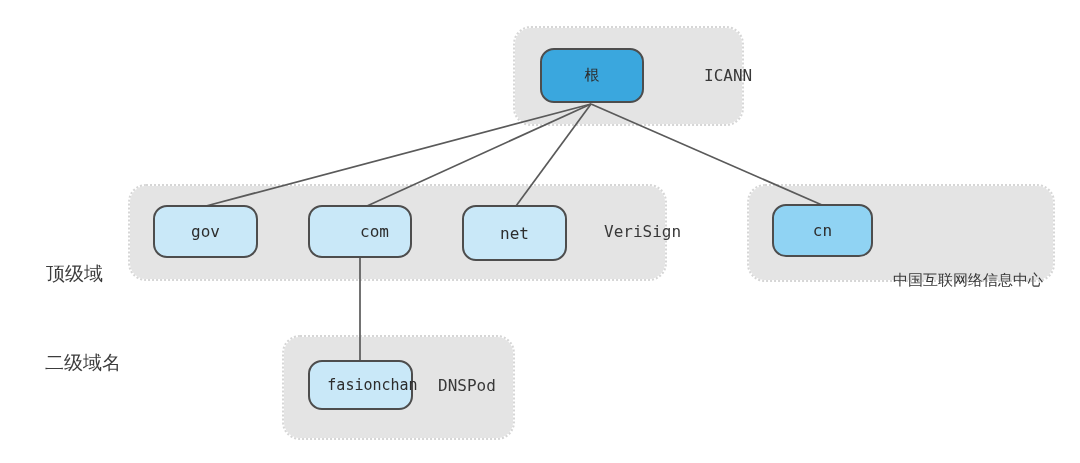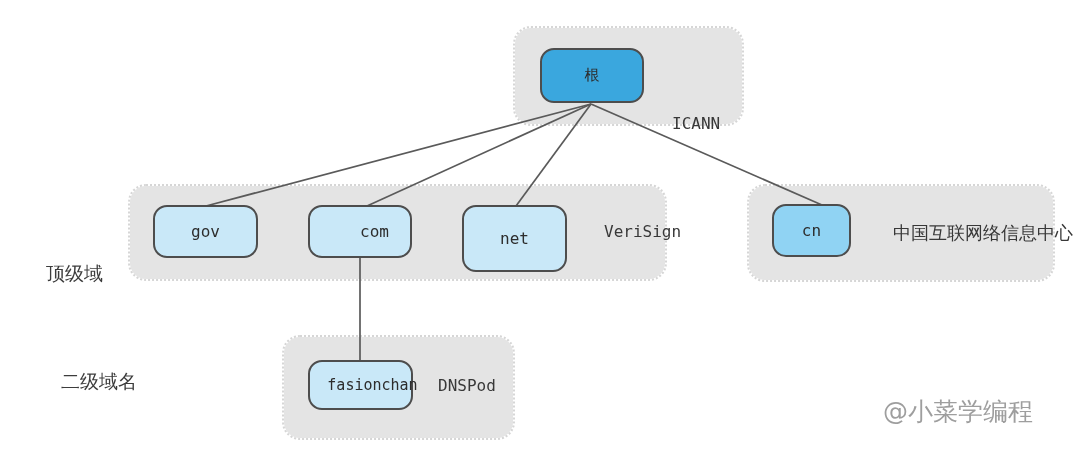--- a/index.html
+++ b/index.html
@@ -66,22 +66,23 @@
   .org-label {
     position: absolute;
     font-family: "DejaVu Sans Mono", "Liberation Mono", monospace;
     font-size: 16px;
     line-height: 1;
     color: var(--text);
     white-space: nowrap;
     z-index: 4;
   }
   .org-label.cjk {
-    font-family: Liberation Serif, serif;
-    font-size: 18px;
+    font-family: Liberation Sans, sans-serif;
+    font-size: 15px;
+    margin-top: 48px;
   }
   .row-label {
     position: absolute;
     font-size: 19px;
     line-height: 1.2;
     color: #3c3c3c;
     white-space: nowrap;
     z-index: 4;
   }
   .watermark {
@@ -96,30 +97,30 @@
   }
   
   .group-root { left: 513px; top: 26px;  width: 231px; height: 100px; }
   .group-tld  { left: 128px; top: 184px; width: 539px; height: 97px;  }
   .group-cn   { left: 747px; top: 184px; width: 308px; height: 98px;  }
   .group-sld  { left: 282px; top: 335px; width: 233px; height: 105px; }
   
   .node-root       { left: 540px; top: 48px;  width: 104px; height: 55px; }
   .node-gov        { left: 153px; top: 205px; width: 105px; height: 53px; justify-content: center; }
   .node-com        { left: 308px; top: 205px; width: 104px; height: 53px; padding-left: 29px; }
-  .node-net        { left: 462px; top: 205px; width: 105px; height: 67px; }
-  .node-cn         { left: 772px; top: 204px; width: 79px; height: 53px; }
+  .node-net        { left: 462px; top: 205px; width: 105px; height: 56px; }
+  .node-cn         { left: 772px; top: 204px; width: 101px; height: 53px; }
   .node-fasionchan { left: 308px; top: 360px; width: 105px; height: 50px; padding-left: 24px; }
   
-  .org-icann    { left: 672px; top: 68px; margin-top: 48px;  }
+  .org-icann    { left: 704px; top: 68px;  }
   .org-verisign { left: 604px; top: 224px; }
   .org-cnnic    { left: 893px; top: 224px; }
   .org-dnspod   { left: 438px; top: 378px; text-align: center; }
   .row-label-tld { left: 46px; top: 220px; margin-top: 42px; }
-  .row-label-sld { left: 45px; top: 370px; margin-left: 16px; }
+  .row-label-sld { left: 45px; top: 351px; }
 </style>
 </head>
 <body>
 
 <div class="stage">
 
   <div class="group group-root"></div>
   <div class="group group-tld"></div>
   <div class="group group-cn"></div>
   <div class="group group-sld"></div>
@@ -152,15 +153,14 @@
   </div>
 
   <div class="org-label org-icann">ICANN</div>
   <div class="org-label org-verisign">VeriSign</div>
   <div class="org-label cjk org-cnnic">中国互联网络信息中心</div>
   <div class="org-label org-dnspod">DNSPod</div>
 
   <div class="row-label row-label-tld">顶级域</div>
   <div class="row-label row-label-sld">二级域名</div>
 
-  <div class="watermark">@小菜学编程</div>
 
 </div>
 
 </body></html>

